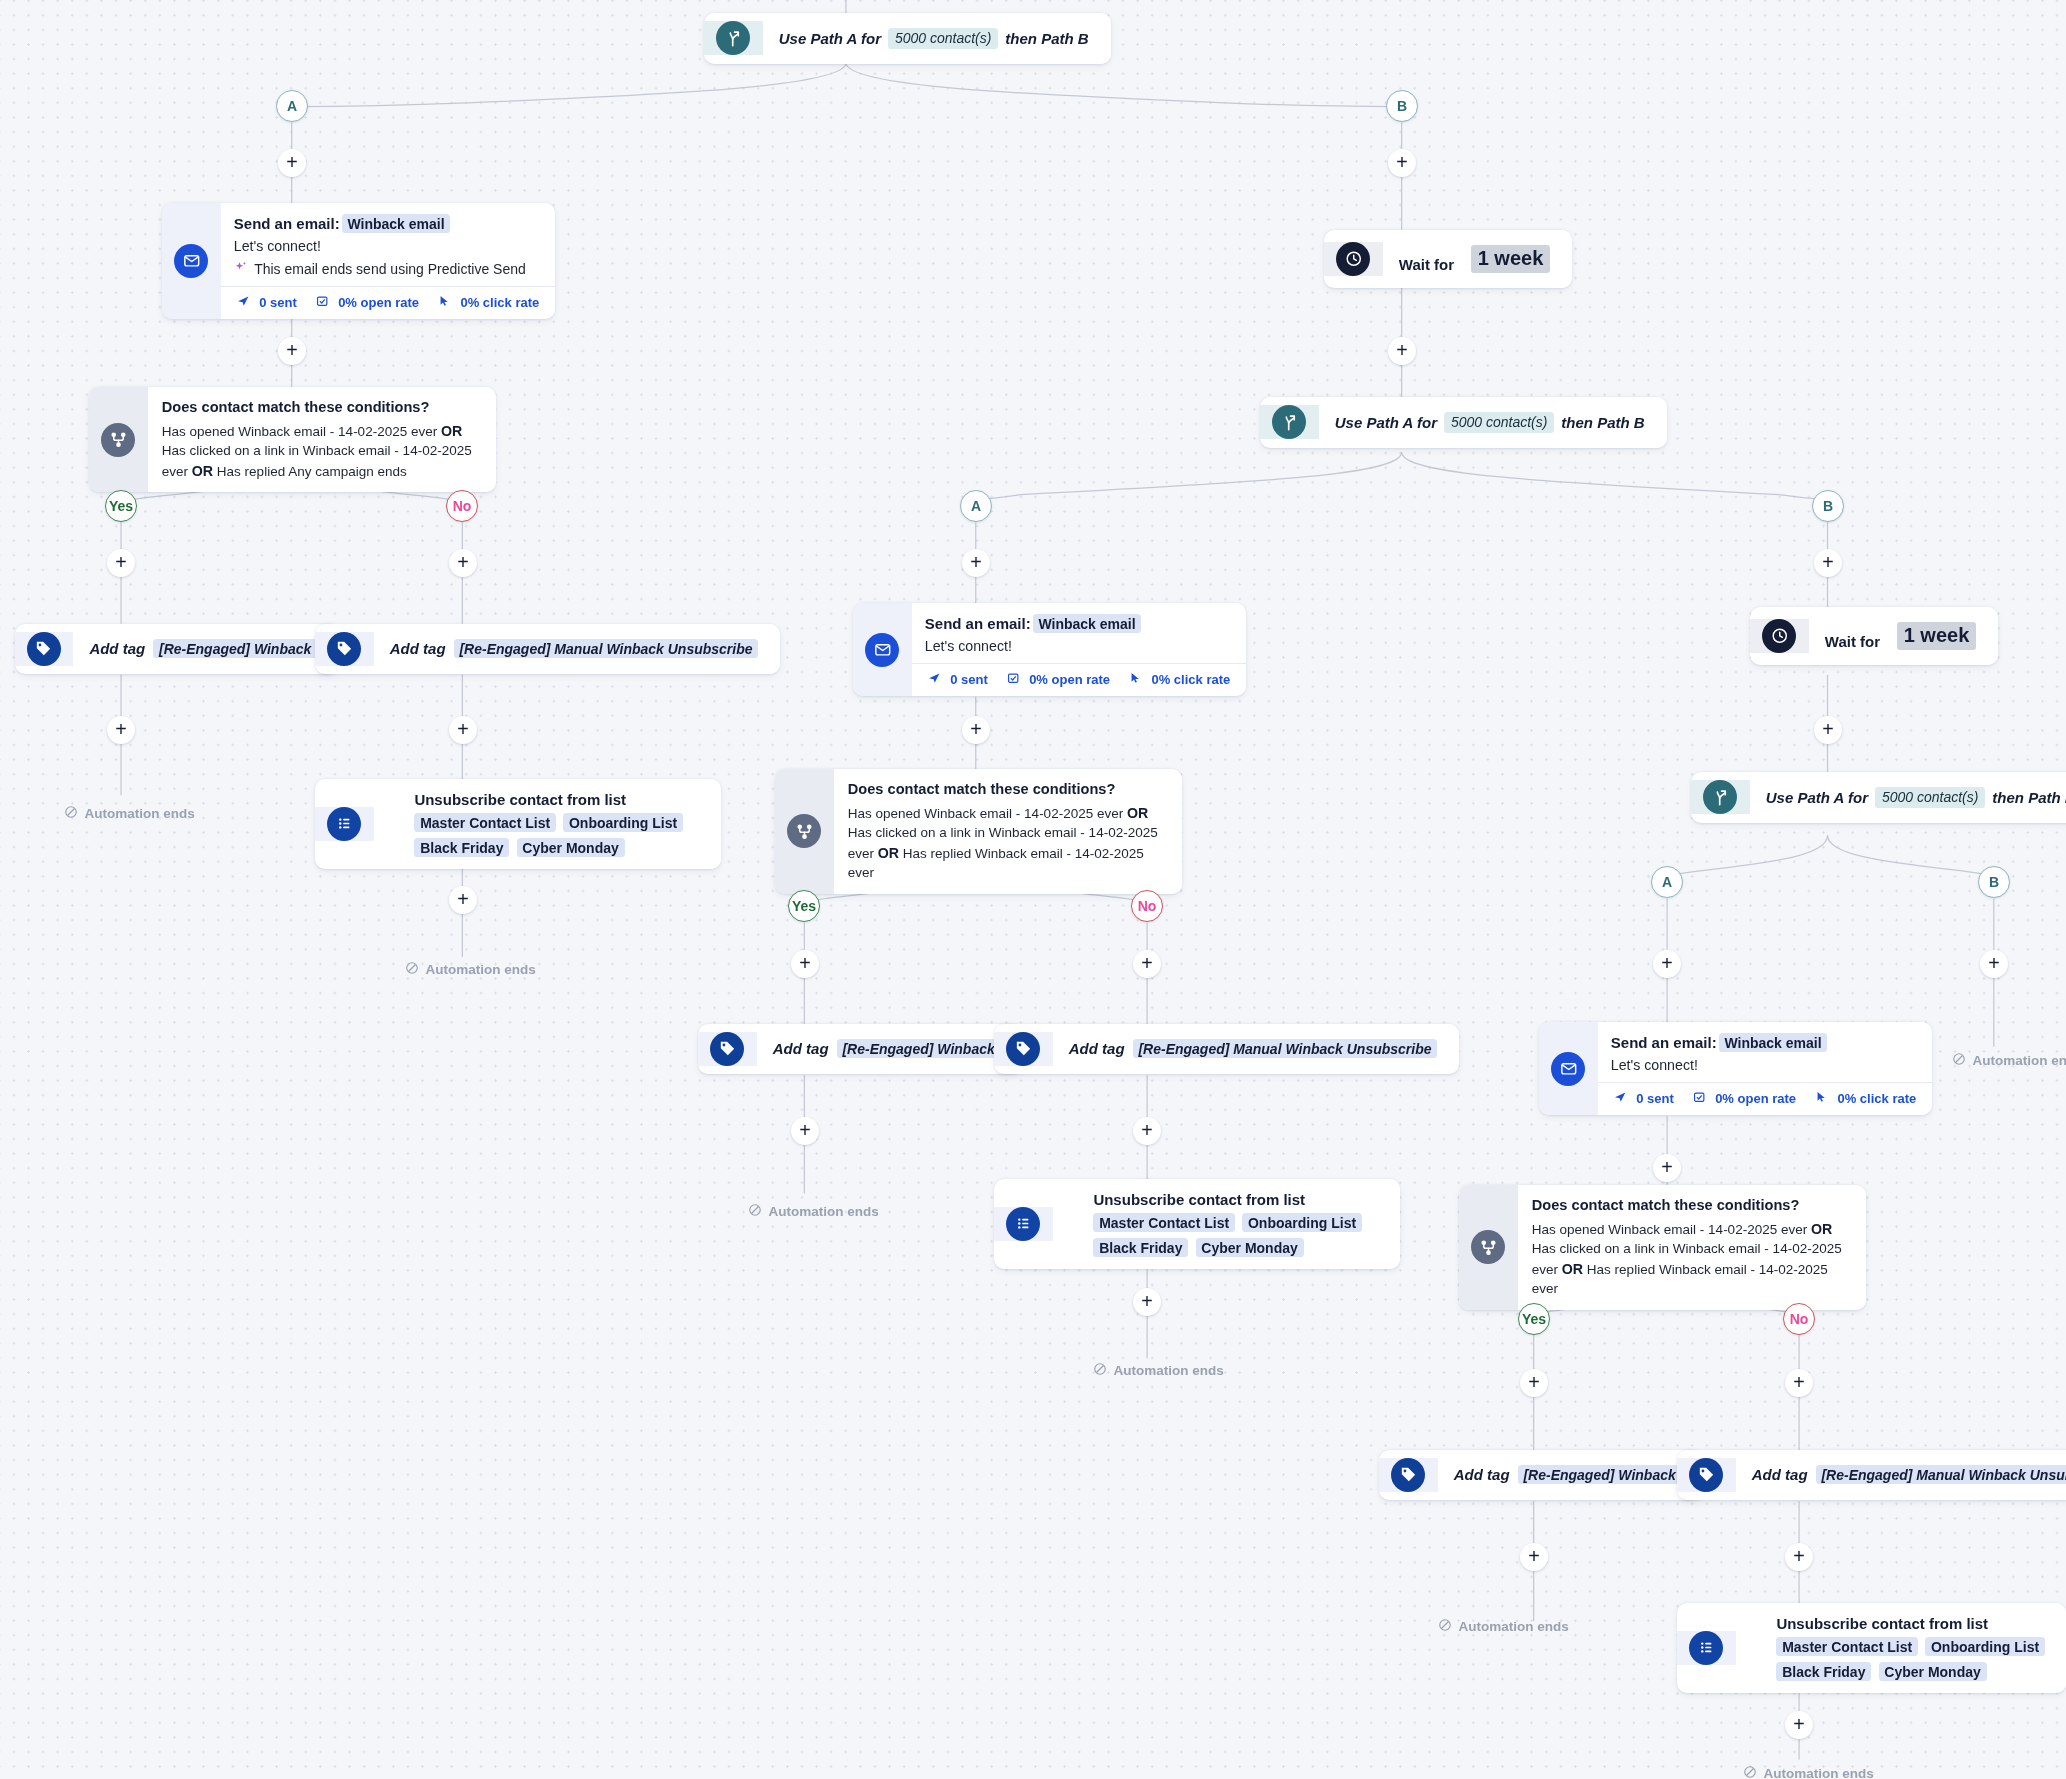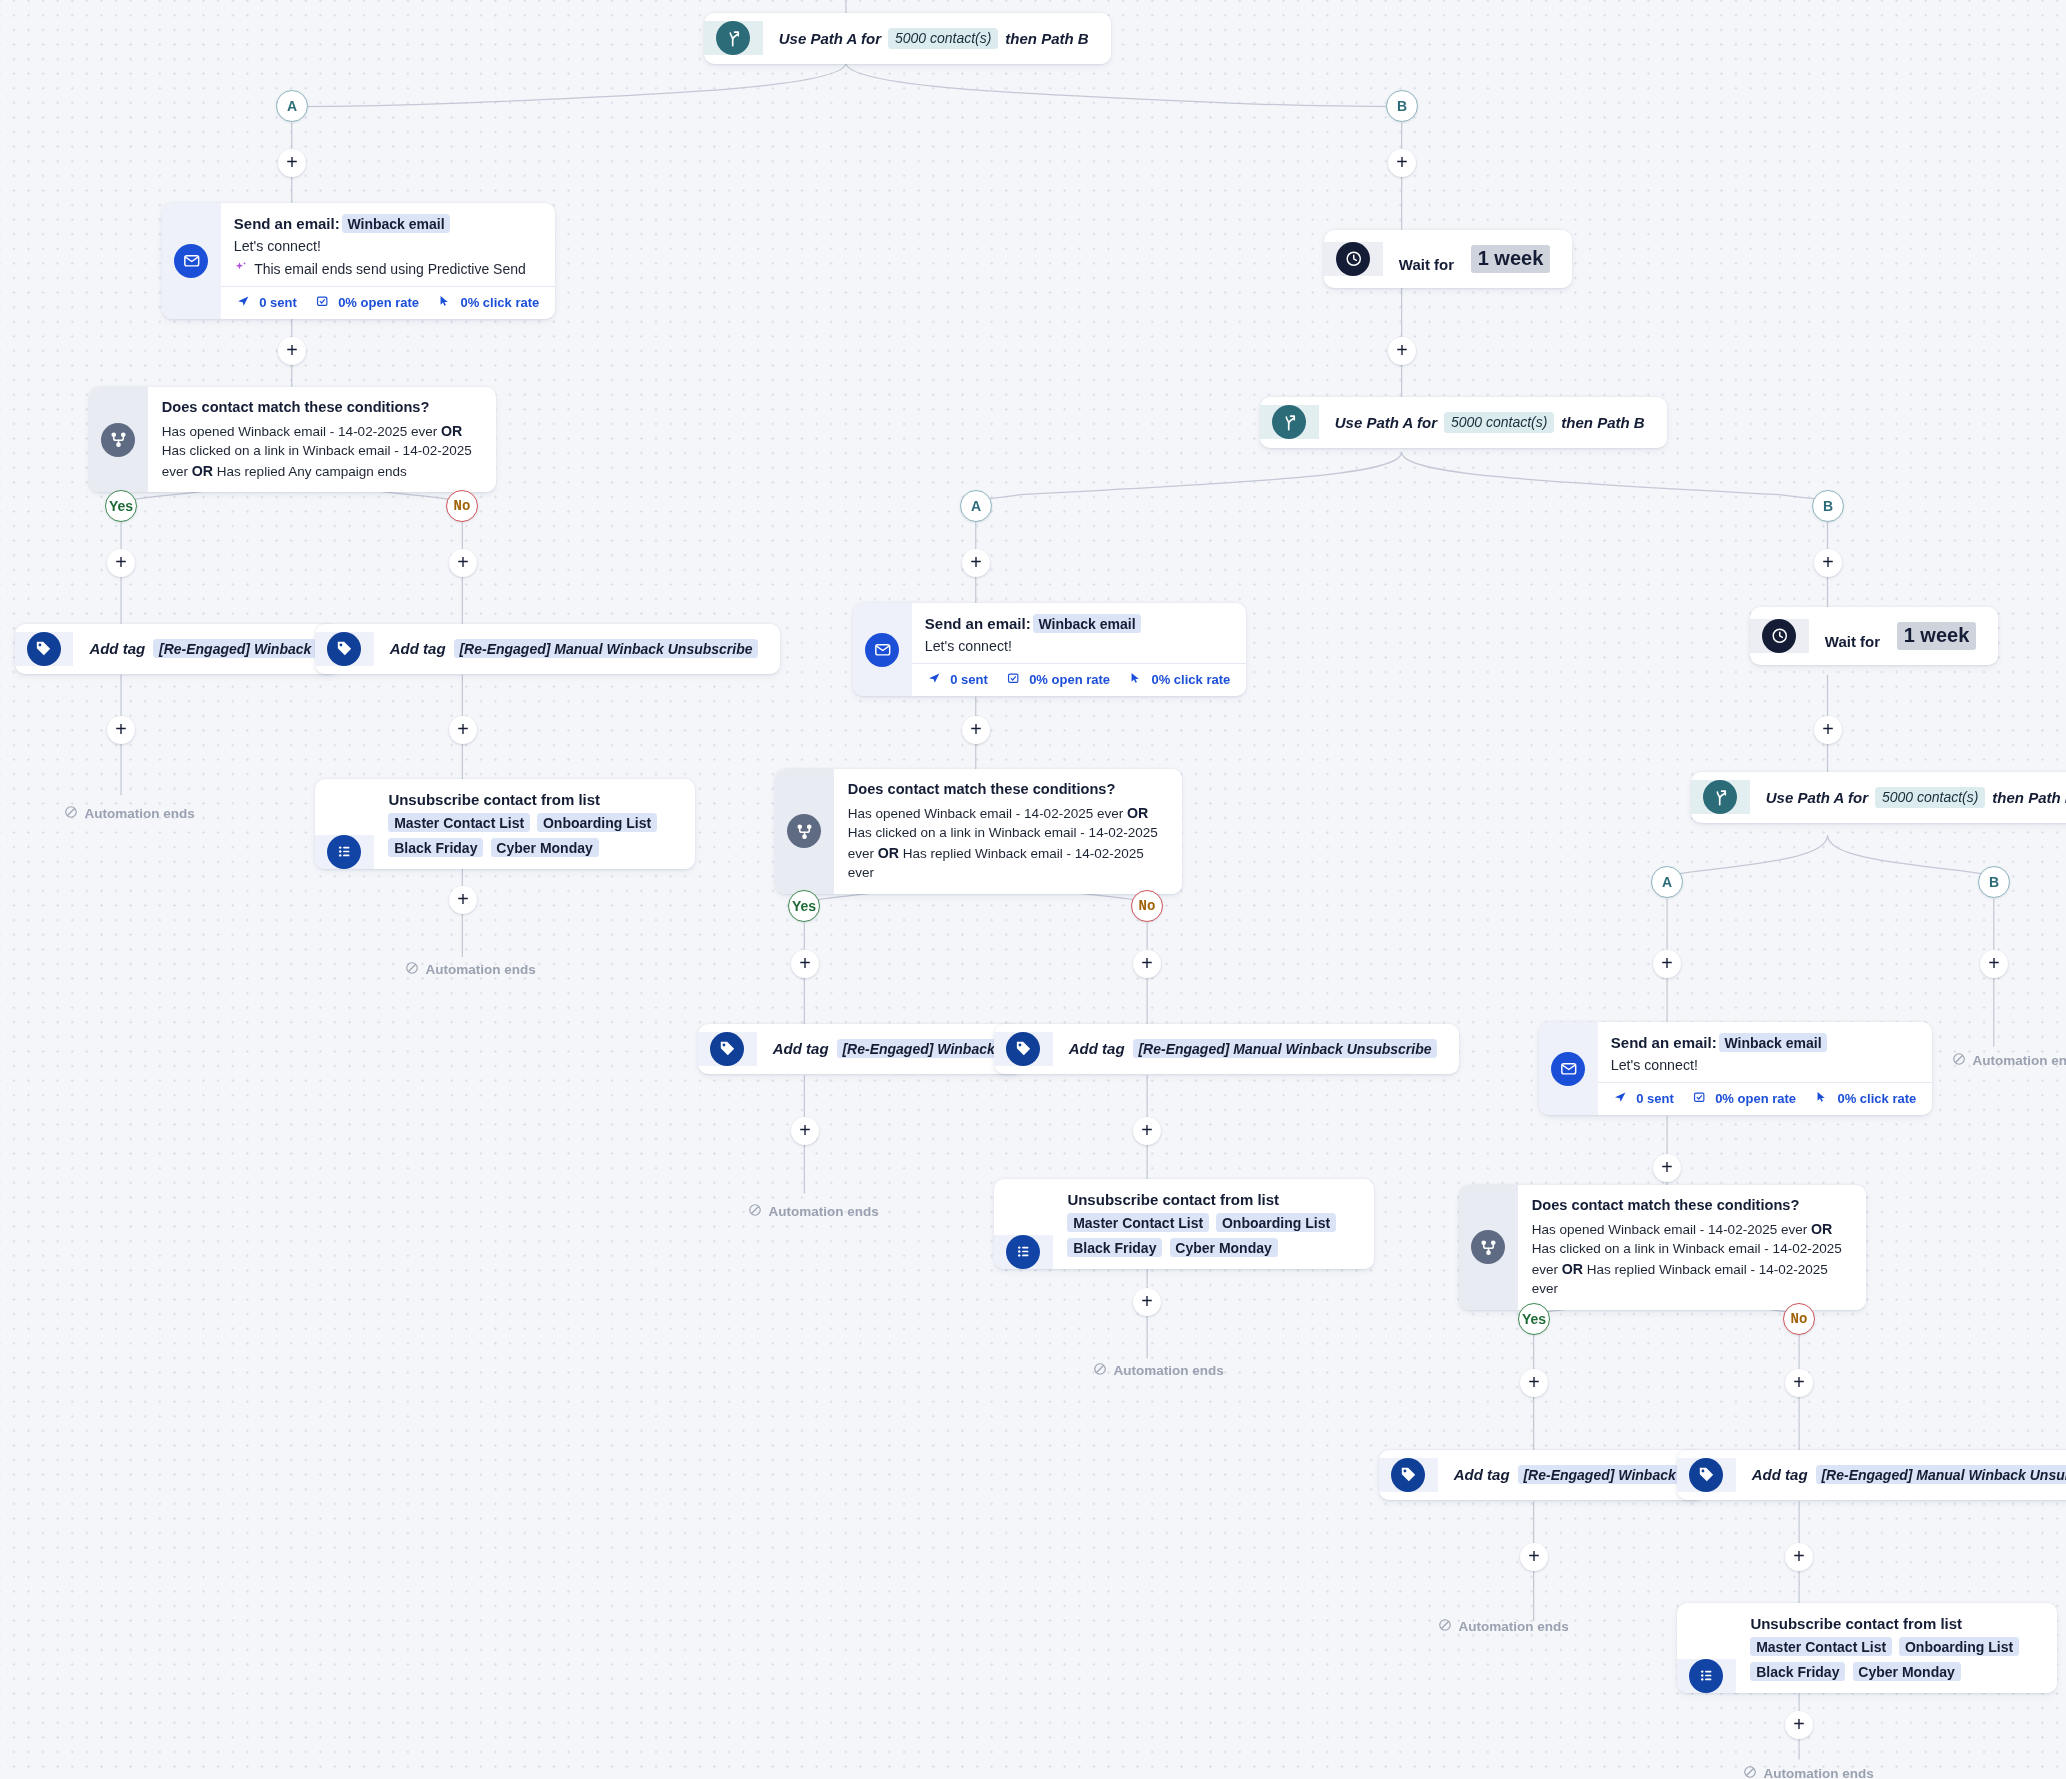--- a/index.html
+++ b/index.html
@@ -131,42 +131,42 @@
   
   .tag-node { align-items: center; font-style: italic; }
   .tag-node .main {
     display: flex; align-items: center; gap: 8px;
     font-size: 15px; font-weight: bold; color: #141d35;
     white-space: nowrap;
     padding: 15.3px 22px 15.3px 16px;
   }
 
   
-  .list-node { align-items: flex-end; }
+  .list-node { align-items: center; gap: 26px; }
   .list-node .main {
     padding: 11.7px 19px 11.7px 14.6px;
     display: flex; flex-wrap: wrap; align-items: center;
     gap: 5.8px 7.3px; max-width: 321px;
   }
   .list-node .lbl {
     font-size: 15px; font-weight: bold; color: #141d35; white-space: nowrap;
   }
 
   
   .badge {
     position: absolute;
     width: 32px; height: 32px; border-radius: 50%;
     background: #fff;
     display: flex; align-items: center; justify-content: center;
     font-size: 14px; font-weight: bold;
     box-shadow: 0 0.7px 2.2px rgba(24,39,75,.12);
   }
   .badge-ab  { border: 1.2px solid #8fb5bf; color: #2c6b78; }
   .badge-yes { border: 1.2px solid #3f8a53; color: #1f6b37; }
-  .badge-no  { border: 1.2px solid #d1555c; color: #a16207; font-family: Liberation Mono, monospace; }
+  .badge-no  { border: 1.2px solid #d1555c; color: #ec4899; }
 
   .plus {
     position: absolute;
     width: 28px; height: 28px; border-radius: 50%;
     background: #fff;
     display: flex; align-items: center; justify-content: center;
     font-size: 19.7px; font-weight: 500; color: #141d35; line-height: 0;
     box-shadow: 0 0.7px 2.2px rgba(24,39,75,.14), 0 1.5px 3.6px rgba(24,39,75,.06);
     cursor: pointer;
   }

